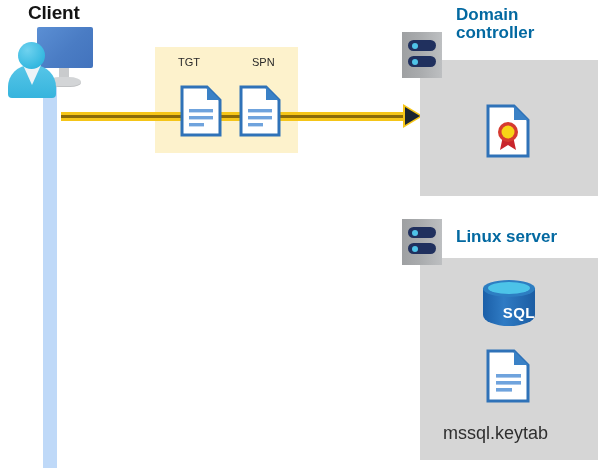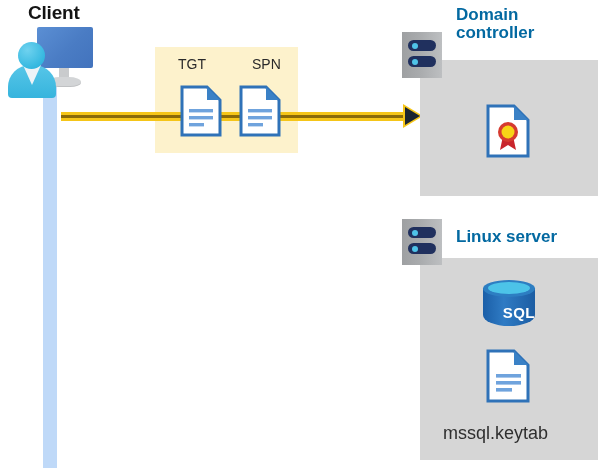--- a/index.html
+++ b/index.html
@@ -91,21 +91,21 @@
     border-left:15px solid #1b2431;
   }
 
   
   .doc{position:absolute;}
   .doc svg{display:block;}
 
   
   .doc-caption{
     position:absolute;
-    font-size:14px;color:#2a2a2a;
+    font-size:11px;color:#2a2a2a;
     white-space:nowrap;
   }
 
   
   .host-panel{
     position:absolute;
     background:#d6d6d6;
   }
   .host-title{
     position:absolute;

